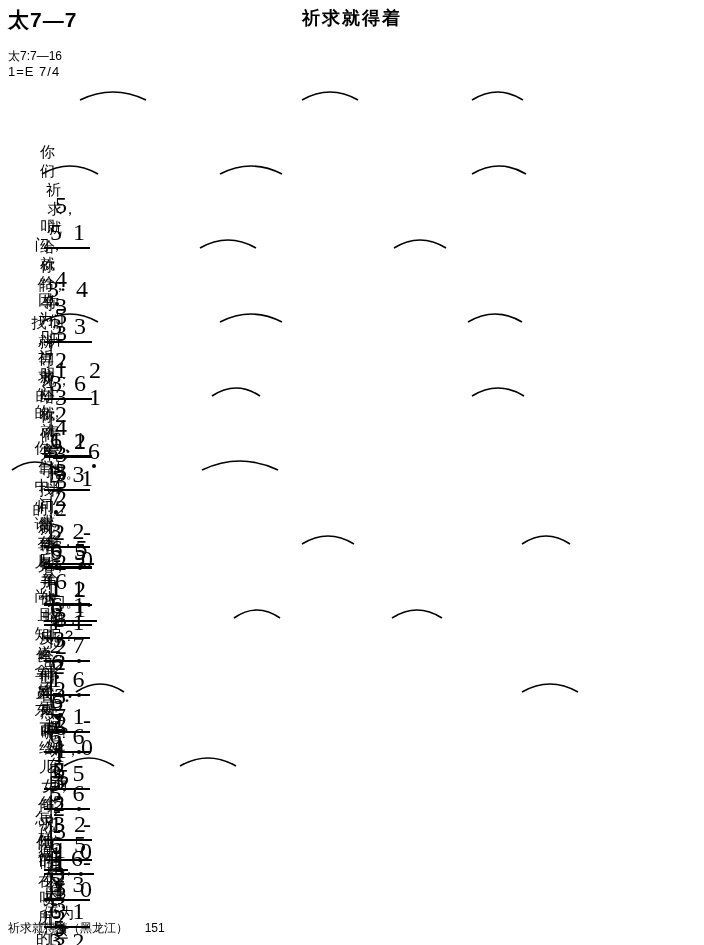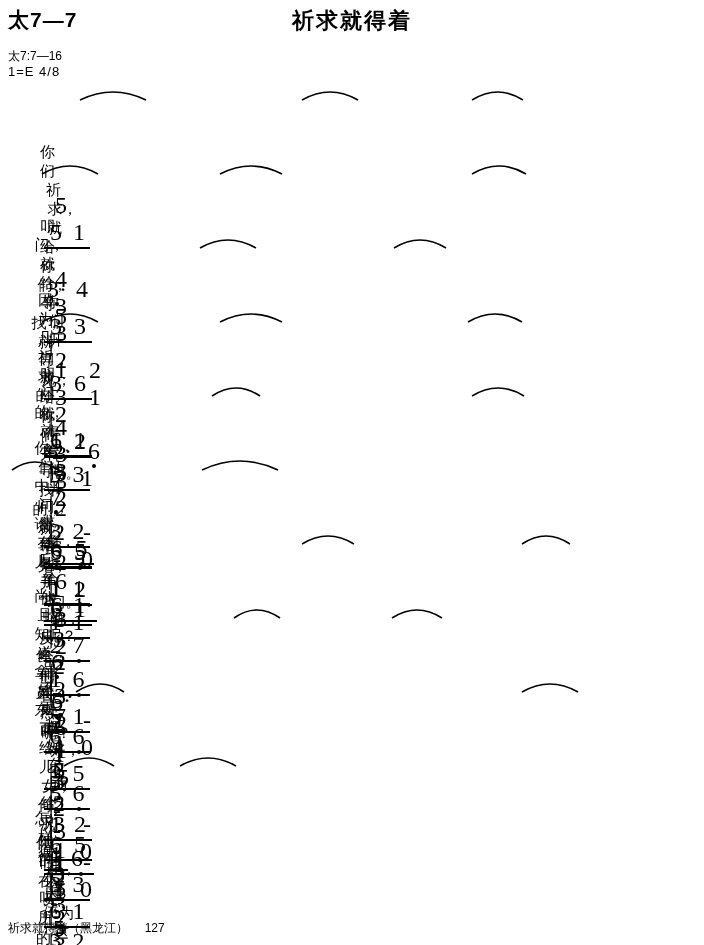--- a/index.html
+++ b/index.html
@@ -16,21 +16,21 @@
   
   .ref-top{
     position:absolute;left:8px;top:6px;
     font-family:"Liberation Sans", sans-serif;
     font-weight:bold;font-size:21px;letter-spacing:1px;
   }
   .title{
     position:absolute;left:0;top:6px;width:704px;
     text-align:center;
     font-family:"Liberation Sans", sans-serif;
-    font-weight:bold;font-size:22px;letter-spacing:2px;
+    font-weight:bold;font-size:18px;letter-spacing:2px;
   }
   .subref{
     position:absolute;left:8px;top:48px;
     font-size:12px;font-family:"Liberation Sans", sans-serif;
   }
   .keysig{
     position:absolute;left:8px;top:64px;
     font-size:13px;font-family:"Liberation Sans", sans-serif;
     letter-spacing:1px;
   }
@@ -80,21 +80,21 @@
   }
 </style>
 </head>
 <body>
 
 <div class="page">
 
   <div class="ref-top">太7—7</div>
   <div class="title">祈求就得着</div>
   <div class="subref">太7:7—16</div>
-  <div class="keysig">1=E  4/8</div>
+  <div class="keysig">1=E  7/4</div>
 
   <div class="system" style="top:84px;">
     <div class="notes-row">
       <svg class="slur" style="left:78px;top:2px;" width="70" height="16">
           <path d="M2,14 Q35,-2 68,14" fill="none" stroke="#000" stroke-width="1.6"></path>
         </svg>
       <svg class="slur" style="left:300px;top:2px;" width="60" height="16">
           <path d="M2,14 Q30,-2 58,14" fill="none" stroke="#000" stroke-width="1.6"></path>
         </svg>
       <svg class="slur" style="left:470px;top:2px;" width="55" height="16">
@@ -585,16 +585,16 @@
       
       
       
       
     </div>
   </div>
 
   <div class="footer">
     <span>祈求就得着（黑龙江）</span>
     <span style="display:inline-block;width:10px"></span>
-    <span>127</span>
+    <span>151</span>
   </div>
 
 </div>
 
 </body></html>

